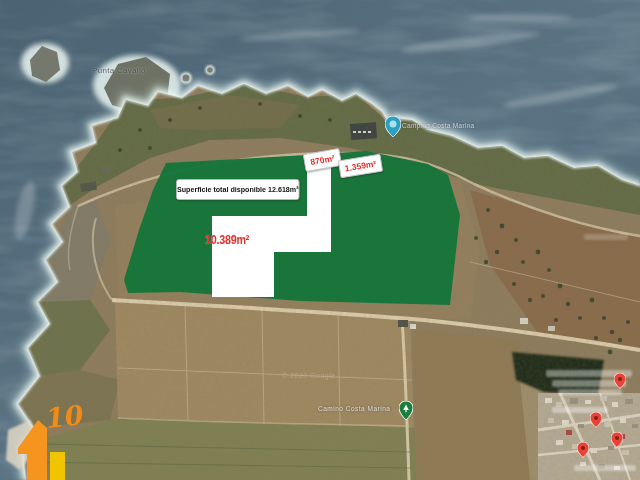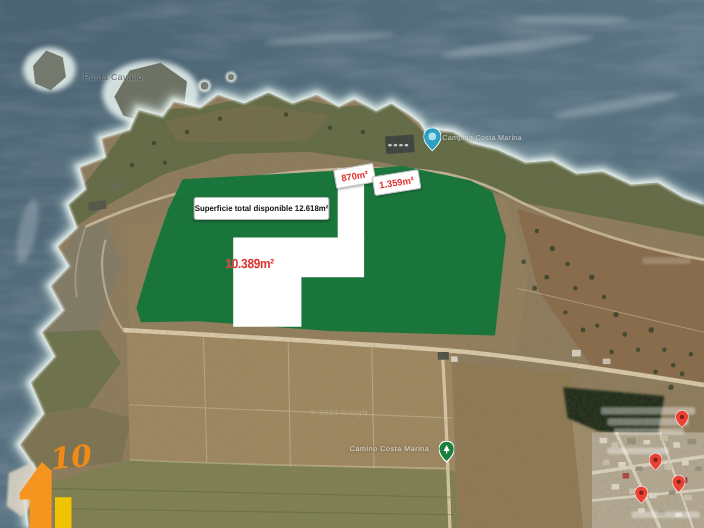--- a/index.html
+++ b/index.html
@@ -23,21 +23,21 @@
     text-shadow:0 0 1px rgba(255,255,255,.6);
   }
   .lbl-870,.lbl-1359{
     background:#fff;border:1px solid #c4c4c4;border-radius:2px;color:#e0322f;
     font-size:8.5px;font-weight:bold;display:flex;align-items:center;justify-content:center;
     box-shadow:0 1px 2px rgba(0,0,0,.3);
   }
   .lbl-870{left:304px;top:151px;width:35px;height:16px;transform:rotate(-10deg);}
   .lbl-1359{left:339px;top:157px;width:41px;height:16px;transform:rotate(-9deg);}
   .lbl-punta{
-    left:76px;top:66px;color:#3a4144;font-size:8px;opacity:.75;
+    left:92px;top:66px;color:#3a4144;font-size:8px;opacity:.75;
     text-shadow:0 0 2px rgba(255,255,255,.85);letter-spacing:.3px;
   }
   .lbl-poi{
     left:402px;top:122px;color:rgba(252,252,252,.72);font-size:6.5px;
     text-shadow:0 0 2px rgba(50,60,66,.9);letter-spacing:.3px;filter:blur(.3px);
   }
   .lbl-road{
     left:318px;top:405px;color:rgba(255,255,255,.78);font-size:6.5px;
     text-shadow:0 0 2px rgba(70,60,50,.9);letter-spacing:.5px;filter:blur(.3px);
   }

